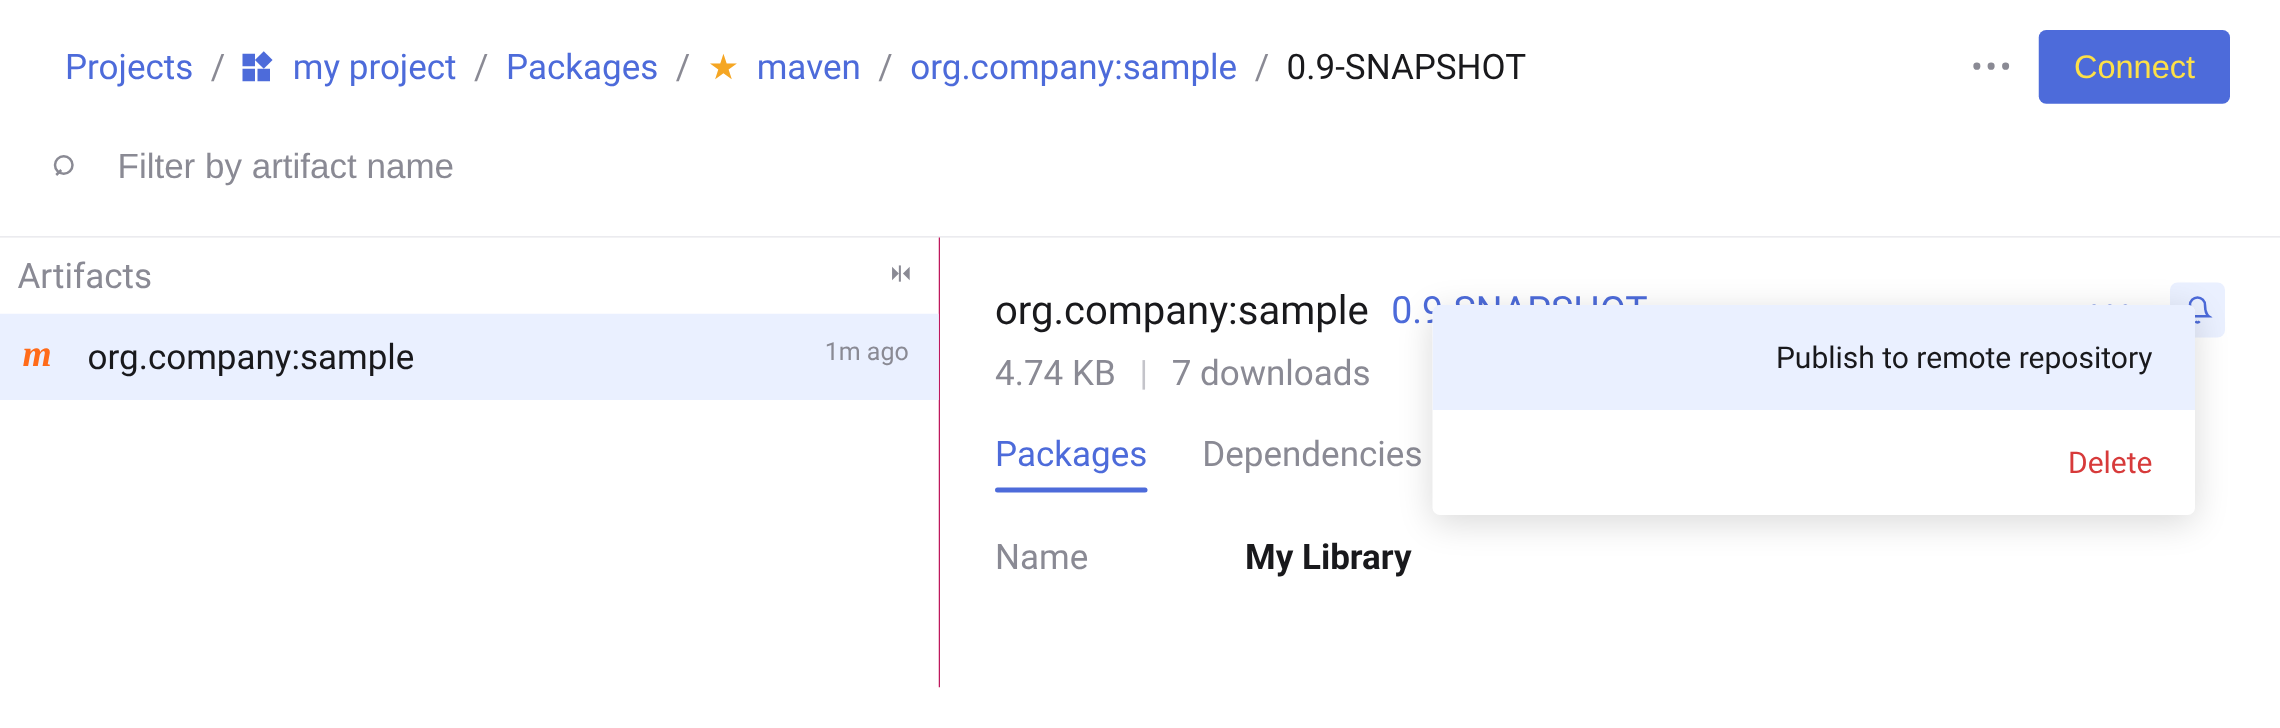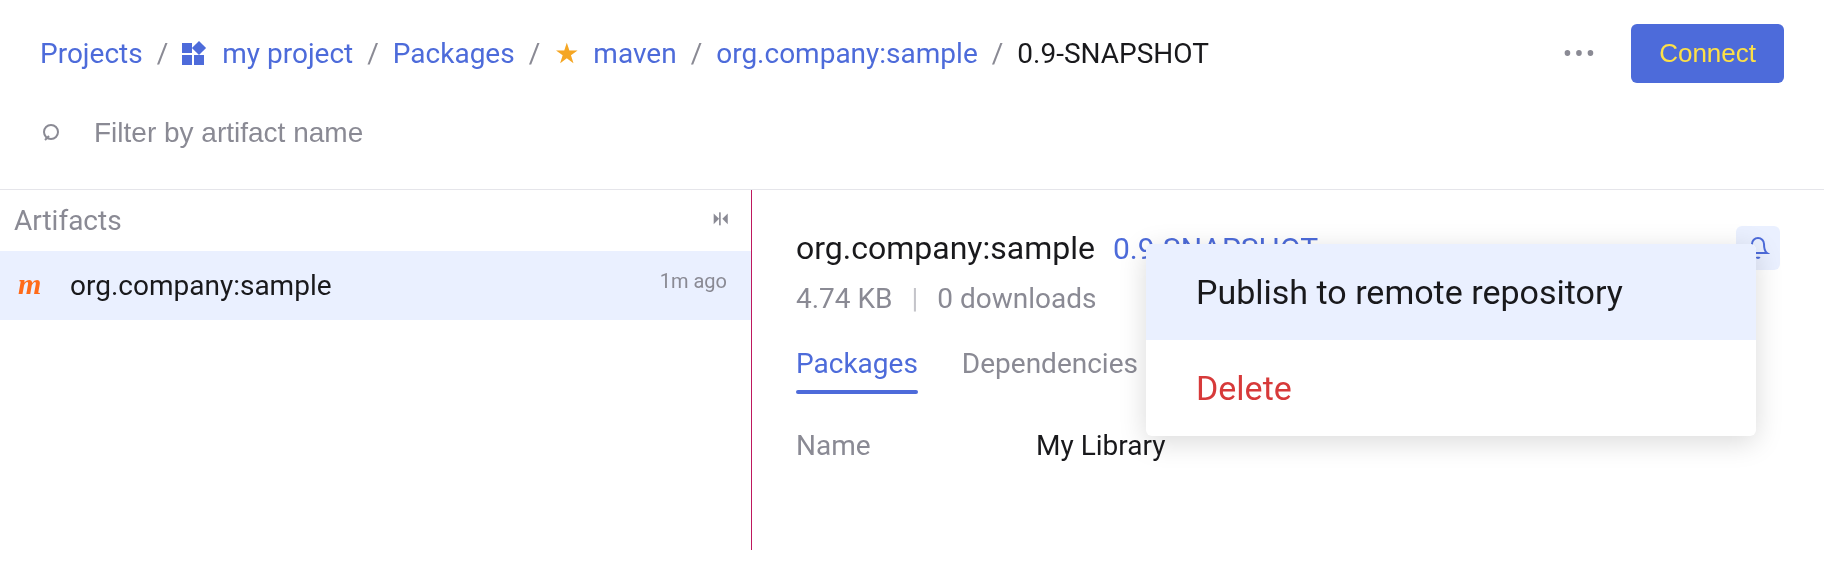--- a/index.html
+++ b/index.html
@@ -8,21 +8,22 @@
       background: #fff;
       color: #19191c;
       font-size: 15px;
       width: 1824px;
     }
     
     .top-row {
       display: flex;
       align-items: center;
       padding: 24px 40px 24px 40px;
-      gap: 22px;
+      gap: 8px;
+      margin-left: 12px;
     }
     .breadcrumb {
       display: flex;
       align-items: center;
       flex: 1;
       font-size: 28px;
       gap: 14px;
       flex-wrap: wrap;
     }
     .bc-link {
@@ -242,41 +243,41 @@
       position: absolute;
       left: 0; right: 0; bottom: -2px;
       height: 4px;
       background: #4d6bda;
       border-radius: 2px;
     }
     
     .detail-row {
       display: flex;
       align-items: baseline;
-      gap: 40px;
       font-size: 28px;
     }
     .detail-label { color: #8a8a94; width: 200px; }
-    .detail-value { color: #19191c; }
+    .detail-value { color: #19191c; font-weight: bold; }
     
     .dropdown {
       position: absolute;
       right: 68px;
       top: 54px;
       width: 610px;
       background: #fff;
       border-radius: 6px;
       box-shadow: 0 6px 28px rgba(0,0,0,0.15);
       overflow: hidden;
       z-index: 10;
     }
     .dropdown-item {
-      padding: 28px 50px;
-      font-size: 34px;
-      cursor: pointer;
+      padding: 28px 34px;
+      font-size: 24px;
+      cursor: pointer;
+      text-align: right;
     }
     .dropdown-item.hover {
       background: #eaf0ff;
       color: #19191c;
     }
     .dropdown-item.danger {
       color: #d73a3a;
     }
   </style>
 </head>
@@ -358,21 +359,21 @@
             <path d="M18 8a6 6 0 0 0-12 0c0 7-3 9-3 9h18s-3-2-3-9"></path>
             <path d="M13.7 21a2 2 0 0 1-3.4 0"></path>
           </svg>
         </span>
       </div>
     </div>
 
     <div class="pkg-meta">
       <span>4.74 KB</span>
       <span class="meta-sep">|</span>
-      <span>0 downloads</span>
+      <span>7 downloads</span>
     </div>
 
     <div class="tabs">
       <span class="tab active">Packages</span>
       <span class="tab">Dependencies</span>
     </div>
 
     <div class="detail-row">
       <span class="detail-label">Name</span>
       <span class="detail-value">My Library</span>

